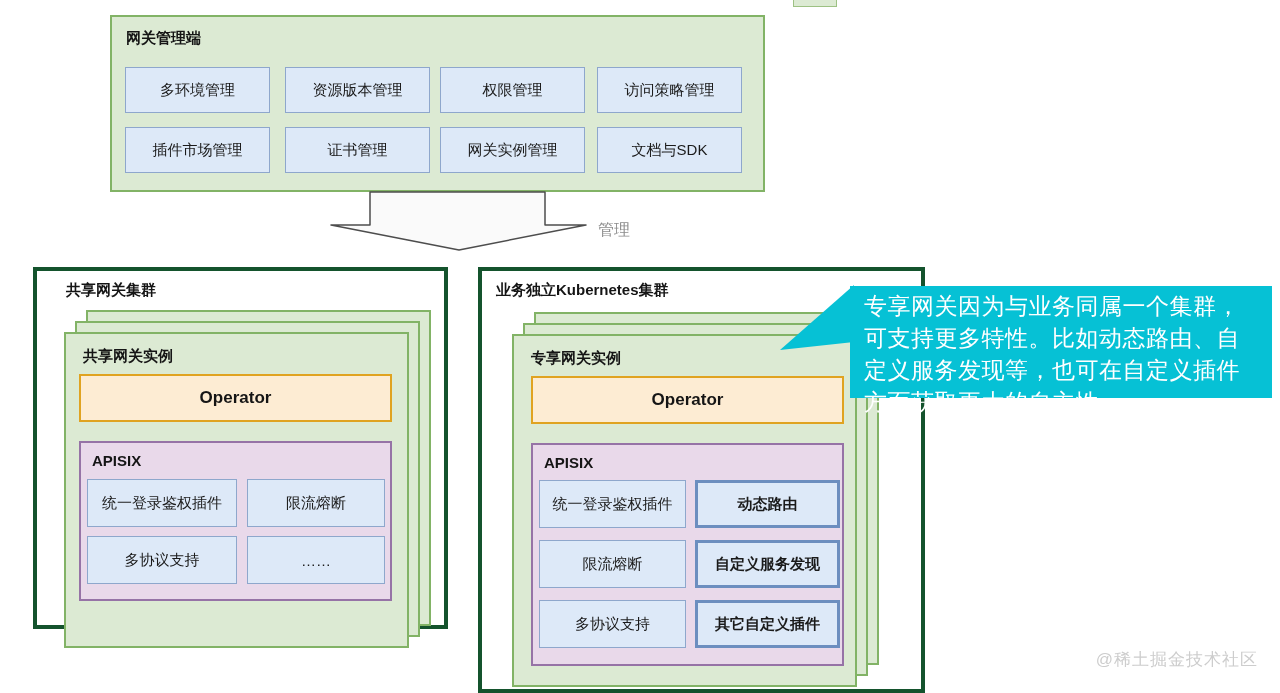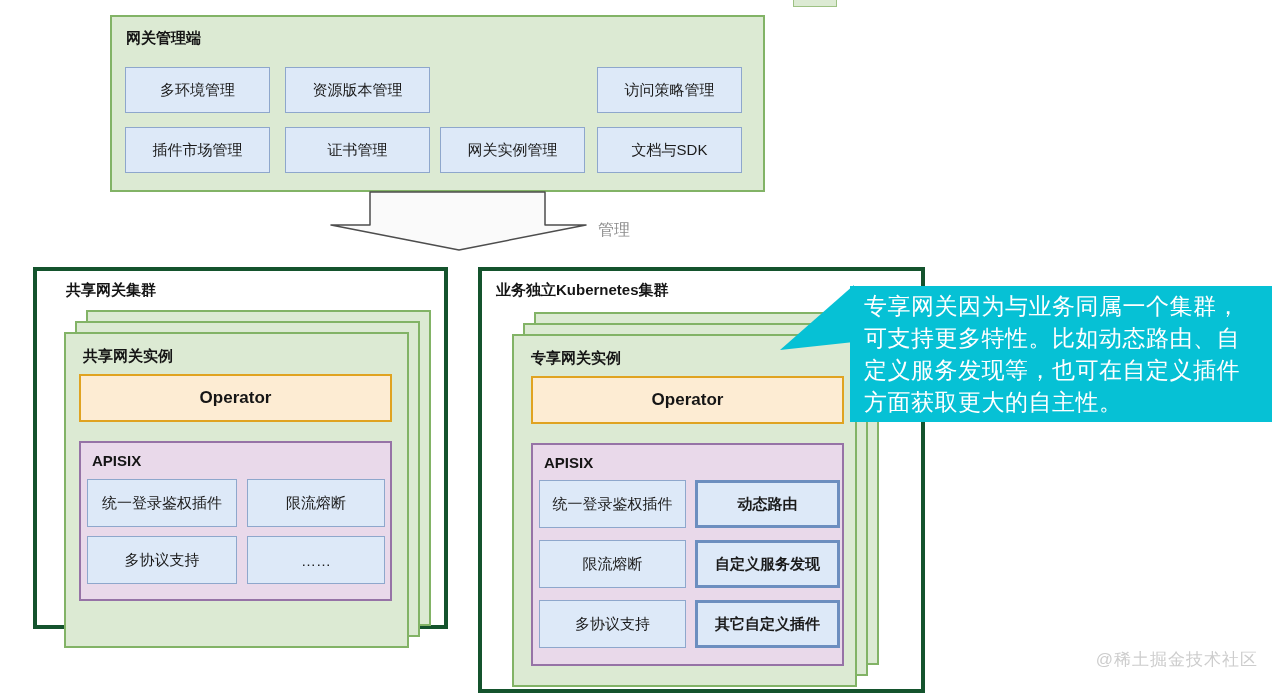--- a/index.html
+++ b/index.html
@@ -116,21 +116,21 @@
   .apisix-shared .pc2 { left: 166px; width: 138px; }
   
   .apisix-ded .pr1 { top: 35px; } .apisix-ded .pr2 { top: 95px; } .apisix-ded .pr3 { top: 155px; }
   .apisix-ded .pc1 { left: 6px;   width: 147px; }
   .apisix-ded .pc2 { left: 162px; width: 145px; }
 
   
   .callout { left: 778px; top: 283px; width: 494px; height: 142px; }
   .callout-tail { position: absolute; left: 0; top: 0; }
   .callout-body {
-    position: absolute; left: 72px; top: 3px; width: 422px; height: 136px;
+    position: absolute; left: 72px; top: 3px; width: 422px; height: 112px;
     background: #06c1d5; color: #ffffff;
     padding: 4px 14px;
     font-size: 23px; line-height: 32px; font-weight: 500;
     letter-spacing: 0.5px;
   }
 
   .watermark {
     right: 22px; top: 648px;
     font-size: 17px; color: #cdcdcd; letter-spacing: 1px;
   }
@@ -139,20 +139,21 @@
 <body>
 
 <div class="canvas">
 
   <div class="abs artifact"></div>
 
   <div class="abs mgmt">
     <div class="mgmt-title">网关管理端</div>
     <div class="chip r1 c1">多环境管理</div>
     <div class="chip r1 c2">资源版本管理</div>
+    <div class="chip r1 c3">权限管理</div>
     <div class="chip r1 c4">访问策略管理</div>
     <div class="chip r2 c1">插件市场管理</div>
     <div class="chip r2 c2">证书管理</div>
     <div class="chip r2 c3">网关实例管理</div>
     <div class="chip r2 c4">文档与SDK</div>
   </div>
 
   <svg class="abs arrow-svg" width="258" height="61" viewBox="0 0 258 61">
     <polygon points="40,1 215,1 215,34 256,34 129,59 1,34 40,34" fill="#fafafa" stroke="#4d4d4d" stroke-width="1.5" stroke-linejoin="round"></polygon>
   </svg>

